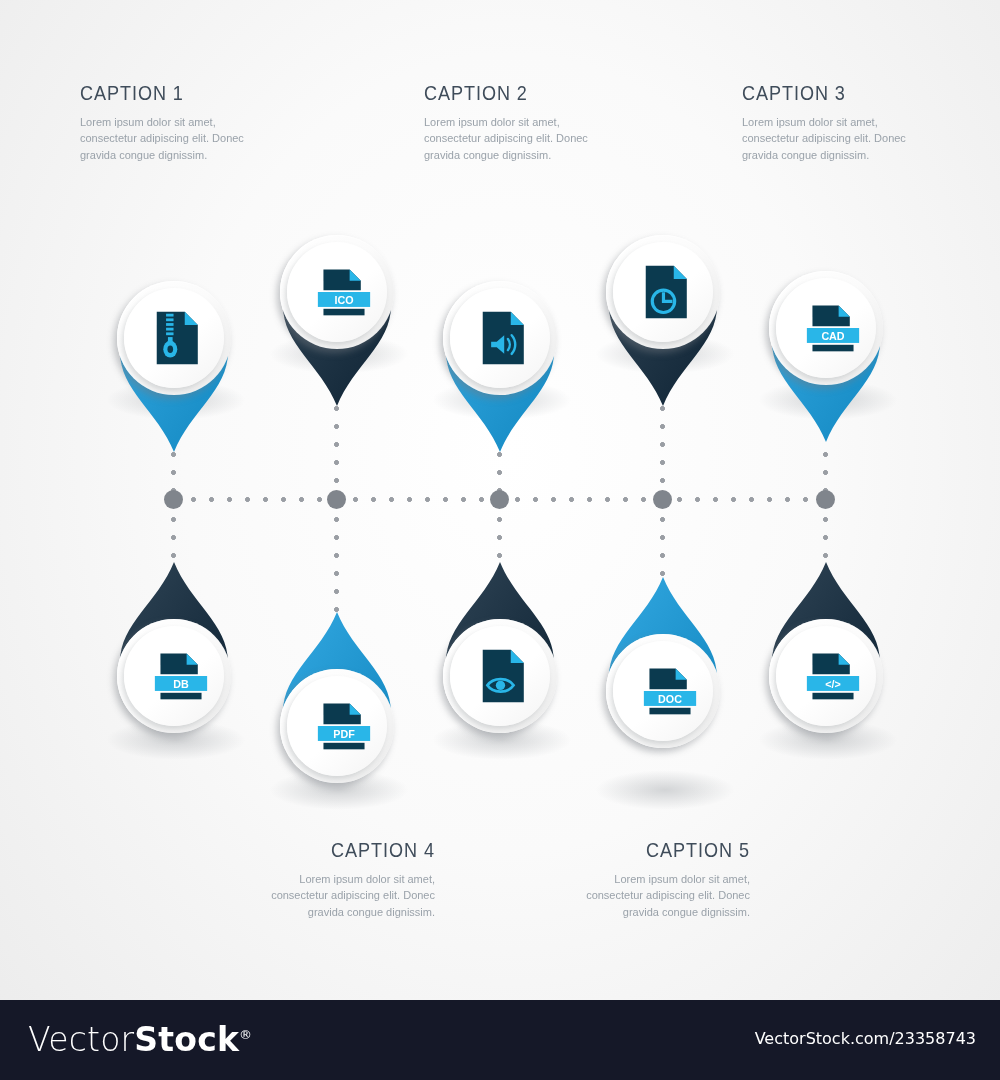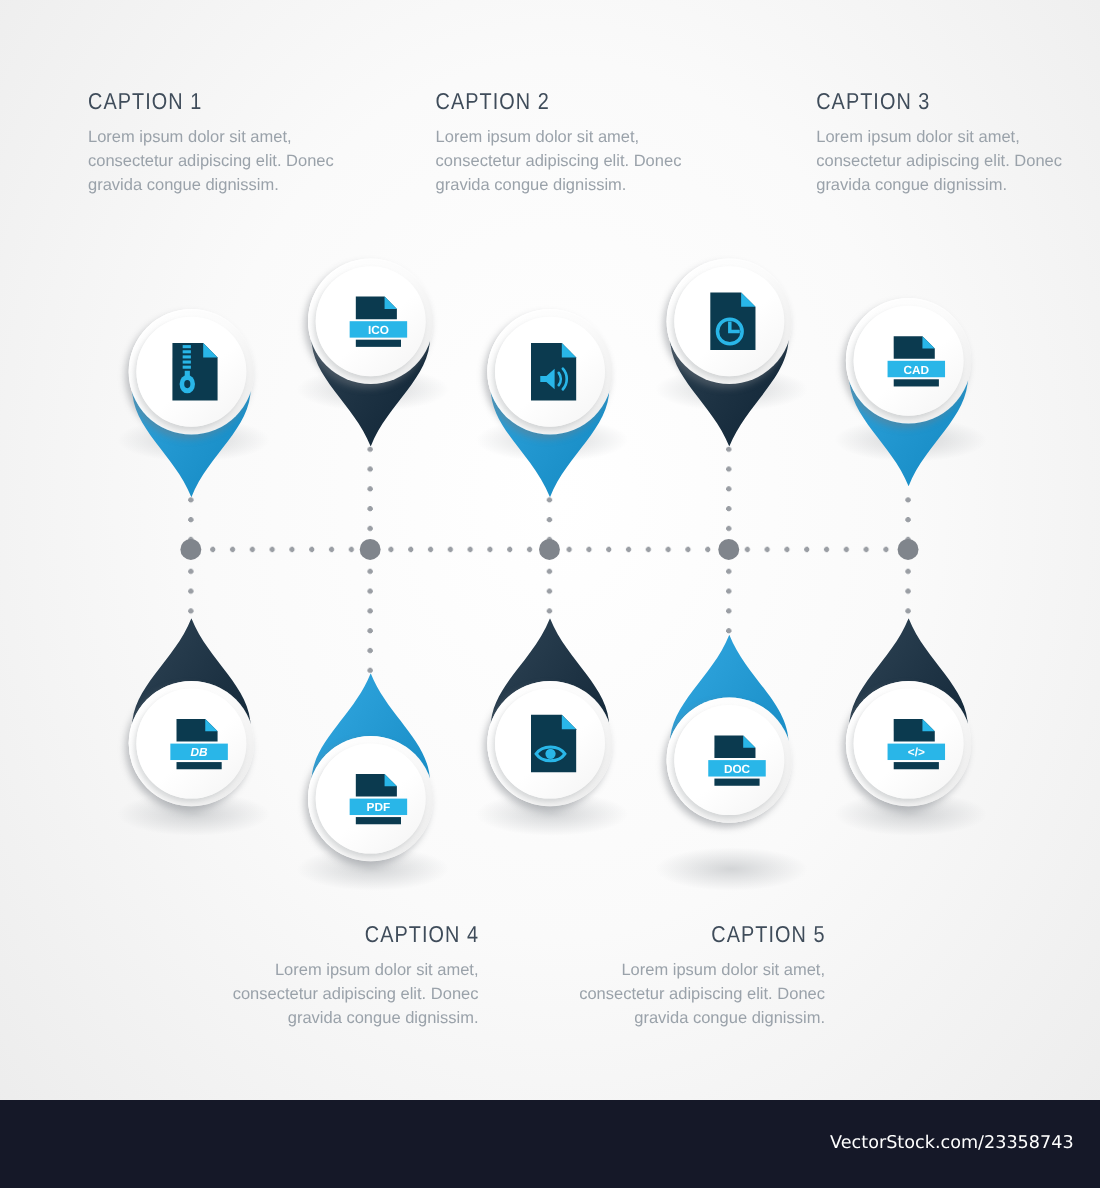--- a/index.html
+++ b/index.html
@@ -21,21 +21,21 @@
   .caption .cap-title{
     font-family:"Liberation Sans Narrow","Liberation Sans",sans-serif;
     font-size:21px;letter-spacing:1.1px;font-weight:400;
     color:#3f4c5a;line-height:1;
     transform:scaleX(.86);transform-origin:left center;
     white-space:nowrap;
   }
   .caption.right-align .cap-title{transform-origin:right center;text-align:right;}
   .caption .cap-body{
     margin-top:11px;
-    font-size:15px;line-height:1.48;color:#9aa2aa;font-weight:400;
+    font-size:11px;line-height:1.48;color:#9aa2aa;font-weight:400;
     white-space:pre-line;
   }
   .caption.right-align .cap-body{text-align:right;}
 
   
   .hline{position:absolute;height:5px;
     background-image:radial-gradient(circle at 2.5px 2.5px, #9a9ea4 2.2px, rgba(0,0,0,0) 2.6px);
     background-size:18px 5px;background-repeat:repeat-x;}
   .vline{position:absolute;width:5px;
     background-image:radial-gradient(circle at 2.5px 2.5px, #9a9ea4 2.2px, rgba(0,0,0,0) 2.6px);
@@ -104,21 +104,21 @@
       <div class="node" style="left: 815.5px; top: 489.5px;"></div>
     </div>
 
   <div id="captions">
       <div class="caption" style="left: 80px; top: 82px;">
         <div class="cap-title">CAPTION 1</div>
         <div class="cap-body">Lorem ipsum dolor sit amet,
 consectetur adipiscing elit. Donec
 gravida congue dignissim.</div>
       </div>
-      <div class="caption" style="left: 396px; top: 82px;">
+      <div class="caption" style="left: 424px; top: 82px;">
         <div class="cap-title">CAPTION 2</div>
         <div class="cap-body">Lorem ipsum dolor sit amet,
 consectetur adipiscing elit. Donec
 gravida congue dignissim.</div>
       </div>
       <div class="caption" style="left: 742px; top: 82px;">
         <div class="cap-title">CAPTION 3</div>
         <div class="cap-body">Lorem ipsum dolor sit amet,
 consectetur adipiscing elit. Donec
 gravida congue dignissim.</div>
@@ -261,21 +261,21 @@
           <svg viewBox="0 0 60 60" width="56" height="56">
             <path d="M8 6 H36 L48 18 V28 H8 Z" fill="#0b3a4f"></path>
             <path d="M36 6 L48 18 H36 Z" fill="#29b6e8"></path>
             <rect x="2" y="30" width="56" height="16" fill="#29b6e8"></rect>
             <rect x="8" y="48" width="44" height="7" fill="#0b3a4f"></rect>
             <text x="30" y="42.4" text-anchor="middle" font-family="Liberation Sans, sans-serif" font-size="11.5" font-weight="bold" fill="#ffffff">CAD</text>
           </svg>
         </div>
       </div>
       <div class="pin-shadow" style="width: 140px; height: 40px; left: 106px; top: 720px;"></div>
-      <div class="pin up" style="left: 98px; top: 562px; font-style: italic;">
+      <div class="pin up" style="left: 98px; top: 562px;">
         <svg class="tail" viewBox="0 0 152 190" width="152" height="190">
           <defs>
             <linearGradient id="g5" x1="0" y1="0" x2="1" y2="1">
               <stop offset="0%" stop-color="#2f4455"></stop>
               <stop offset="55%" stop-color="#1d3243"></stop>
               <stop offset="100%" stop-color="#0f2435"></stop>
             </linearGradient>
           </defs>
           <path d="M76 0 C92 40 130 62 130 100 A54 54 0 1 1 22 100 C22 62 60 40 76 0 Z" fill="url(#g5)"></path>
           <circle cx="76" cy="114" r="58" fill="none" stroke="rgba(255,255,255,0)"></circle>
@@ -387,16 +387,17 @@
             <path d="M36 6 L48 18 H36 Z" fill="#29b6e8"></path>
             <rect x="2" y="30" width="56" height="16" fill="#29b6e8"></rect>
             <rect x="8" y="48" width="44" height="7" fill="#0b3a4f"></rect>
             <text x="30" y="42.4" text-anchor="middle" font-family="Liberation Sans, sans-serif" font-size="11.5" font-weight="bold" fill="#ffffff">&lt;/&gt;</text>
           </svg>
         </div>
       </div>
     </div>
 
   <div id="footer">
+    <div id="logo"><span>Vector</span><b>Stock</b><sup>®</sup></div>
     <div id="url">VectorStock.com/23358743</div>
   </div>
 
 </div>
 
 </body></html>

